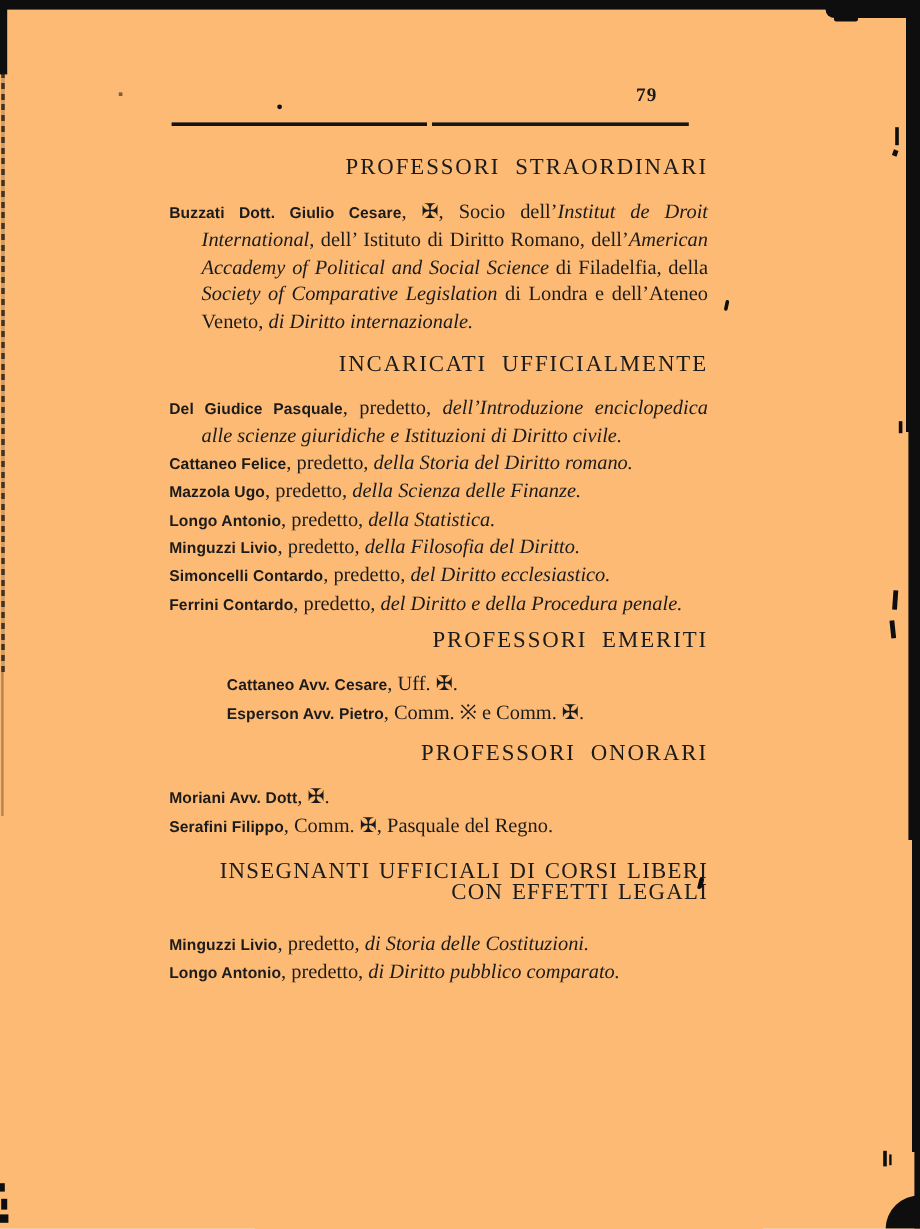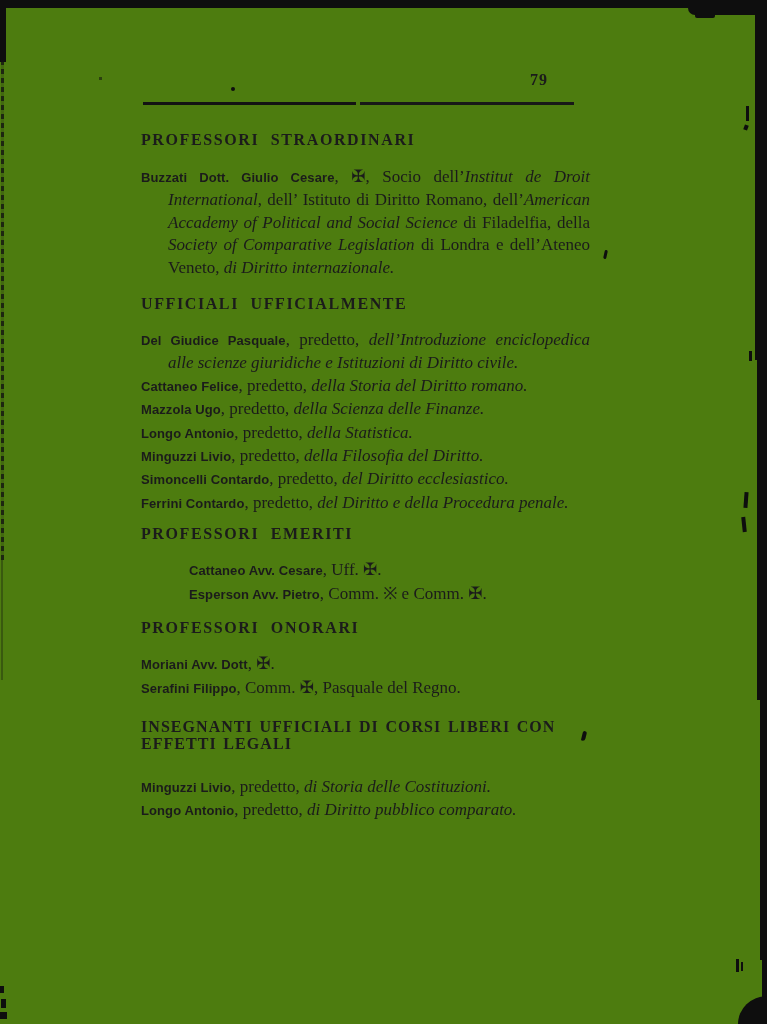--- a/index.html
+++ b/index.html
@@ -1,25 +1,25 @@
 <!DOCTYPE html>
 <html><head>
 <meta charset="utf-8">
 <style>
   html,body{margin:0;padding:0;background:#e8e8e8;}
   .page{
     position:relative; width:767px; height:1024px; overflow:hidden;
-    background:#4d7c0f; color:#1b1b1b;
+    background:#fdba74; color:#1b1b1b;
     font-family:"Liberation Serif","DejaVu Serif",serif;
   }
   .content{position:absolute;left:141px;top:70px;width:449px;}
   .pageno{text-align:right;padding-right:42px;font-weight:bold;font-size:16px;line-height:20px;letter-spacing:1px;}
   .rule{margin-top:12px;margin-left:2px;width:431px;height:3px;
     background:linear-gradient(90deg,#131313 0 49.4%,transparent 49.4% 50.4%,#181818 50.4% 100%);}
-  .heading{text-align:left;font-size:16px;font-weight:700;line-height:17px;
+  .heading{text-align:right;font-size:19px;font-weight:400;line-height:17px;
     letter-spacing:1.6px;word-spacing:6px;}
   .heading.wide{letter-spacing:1.05px;word-spacing:1.5px;}
   .entries{margin:0;}
   .entry{margin:0;text-align:justify;text-indent:-27px;padding-left:27px;
     font-size:17px;line-height:22.4px;hyphens:manual;}
   .entry .name{font-family:"Liberation Sans","DejaVu Sans",sans-serif;font-weight:bold;
     font-size:13px;letter-spacing:.1px;}
   .entry .subject{font-style:italic;}
   
   .sec-0 .heading{margin:26px 0 0;} .sec-0 .entries{margin-top:18px;}
@@ -65,21 +65,21 @@
     <div class="pageno">79</div>
     <div class="rule"></div>
     <div>
         <section class="sec sec-0">
           <div class="heading">PROFESSORI STRAORDINARI</div>
           <div class="entries">
             <p class="entry"><span class="name">Buzzati Dott. Giulio Cesare</span><span class="plain">, ✠, Socio dell’</span><span class="subject">Institut de Droit International</span><span class="plain">, dell’ Istituto di Diritto Romano, dell’</span><span class="subject">American Accademy of Political and Social Science</span><span class="plain"> di Filadelfia, della </span><span class="subject">Society of Comparative Legislation</span><span class="plain"> di Londra e dell’Ateneo Veneto, </span><span class="subject">di Diritto interna­zionale.</span></p>
           </div>
         </section>
         <section class="sec sec-1">
-          <div class="heading">UFFICIALI UFFICIALMENTE</div>
+          <div class="heading">INCARICATI UFFICIALMENTE</div>
           <div class="entries">
             <p class="entry"><span class="name">Del Giudice Pasquale</span><span class="plain">, predetto, </span><span class="subject">dell’Introduzione enciclo­pedica alle scienze giuridiche e Istituzioni di Diritto civile.</span></p>
             <p class="entry"><span class="name">Cattaneo Felice</span><span class="plain">, predetto, </span><span class="subject">della Storia del Diritto ro­mano.</span></p>
             <p class="entry"><span class="name">Mazzola Ugo</span><span class="plain">, predetto, </span><span class="subject">della Scienza delle Finanze.</span></p>
             <p class="entry"><span class="name">Longo Antonio</span><span class="plain">, predetto, </span><span class="subject">della Statistica.</span></p>
             <p class="entry"><span class="name">Minguzzi Livio</span><span class="plain">, predetto, </span><span class="subject">della Filosofia del Diritto.</span></p>
             <p class="entry"><span class="name">Simoncelli Contardo</span><span class="plain">, predetto, </span><span class="subject">del Diritto ecclesiastico.</span></p>
             <p class="entry"><span class="name">Ferrini Contardo</span><span class="plain">, predetto, </span><span class="subject">del Diritto e della Procedura penale.</span></p>
           </div>
         </section>

